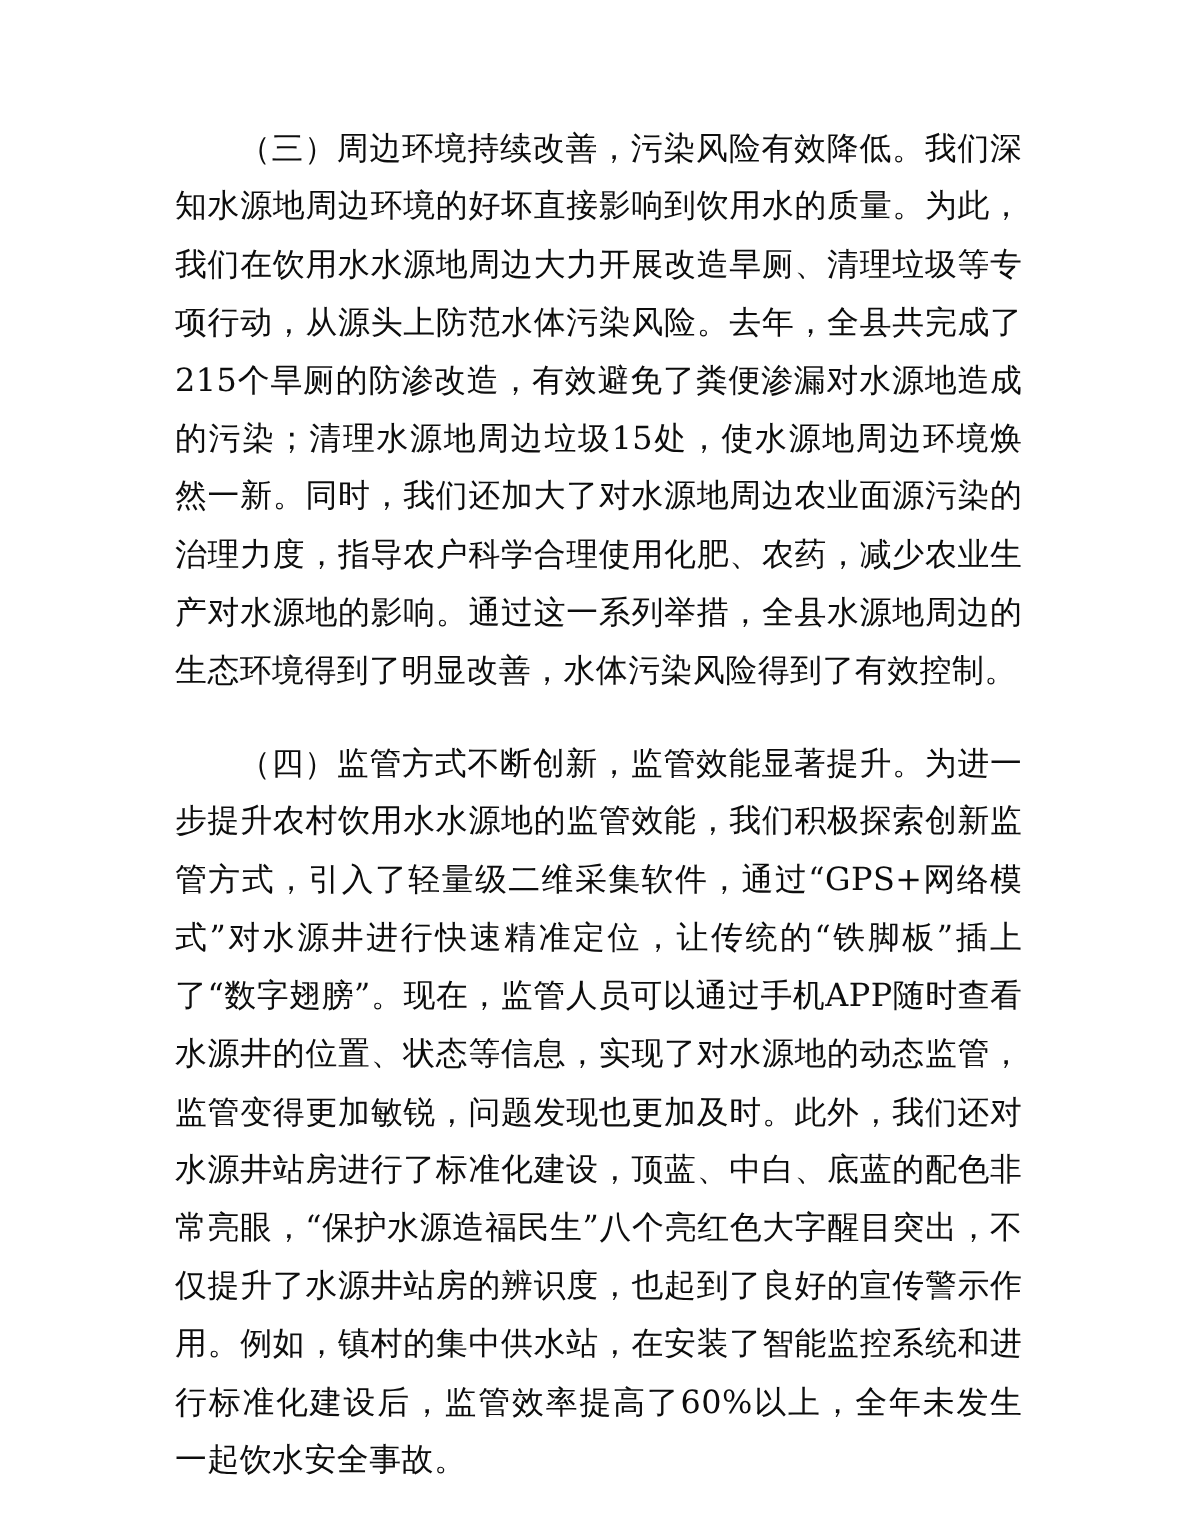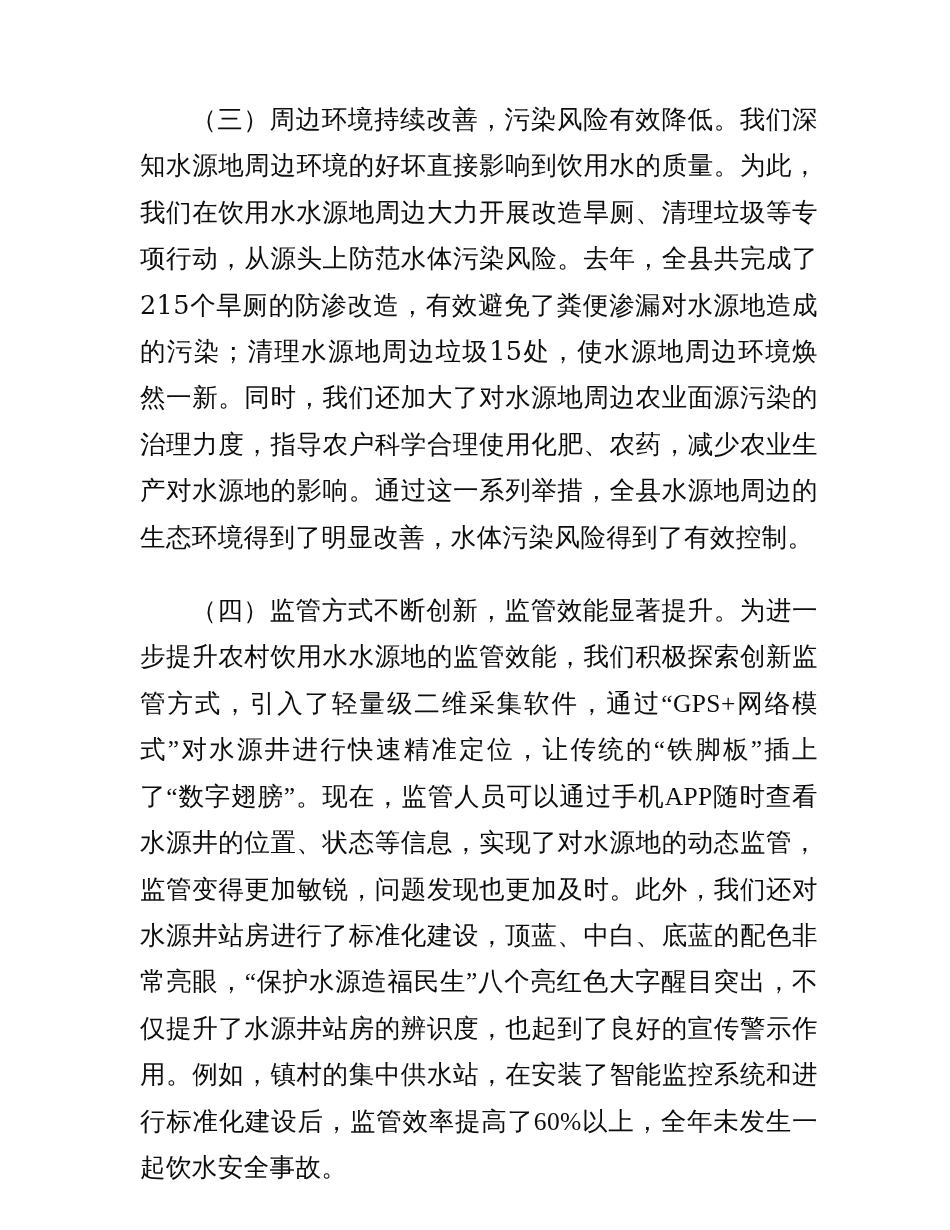--- a/index.html
+++ b/index.html
@@ -29,21 +29,20 @@
     letter-spacing: 0.4px;
     color: #0d0d0d;
   }
   .para {
     margin: 0 0 6px 0;
     text-indent: 2em;
     white-space: normal;
   }
   .para + .para {
     margin-top: 28px;
-    font-family: Liberation Serif, serif;
   }
 </style>
 </head>
 <body>
 
 <div class="page">
   <div class="doc-body">
     <p class="para">（三）周边环境持续改善，污染风险有效降低。我们深知水源地周边环境的好坏直接影响到饮用水的质量。为此，我们在饮用水水源地周边大力开展改造旱厕、清理垃圾等专项行动，从源头上防范水体污染风险。去年，全县共完成了215个旱厕的防渗改造，有效避免了粪便渗漏对水源地造成的污染；清理水源地周边垃圾15处，使水源地周边环境焕然一新。同时，我们还加大了对水源地周边农业面源污染的治理力度，指导农户科学合理使用化肥、农药，减少农业生产对水源地的影响。通过这一系列举措，全县水源地周边的生态环境得到了明显改善，水体污染风险得到了有效控制。</p>
     <p class="para">（四）监管方式不断创新，监管效能显著提升。为进一步提升农村饮用水水源地的监管效能，我们积极探索创新监管方式，引入了轻量级二维采集软件，通过“GPS+网络模式”对水源井进行快速精准定位，让传统的“铁脚板”插上了“数字翅膀”。现在，监管人员可以通过手机APP随时查看水源井的位置、状态等信息，实现了对水源地的动态监管，监管变得更加敏锐，问题发现也更加及时。此外，我们还对水源井站房进行了标准化建设，顶蓝、中白、底蓝的配色非常亮眼，“保护水源造福民生”八个亮红色大字醒目突出，不仅提升了水源井站房的辨识度，也起到了良好的宣传警示作用。例如，镇村的集中供水站，在安装了智能监控系统和进行标准化建设后，监管效率提高了60%以上，全年未发生一起饮水安全事故。</p>
   </div>

